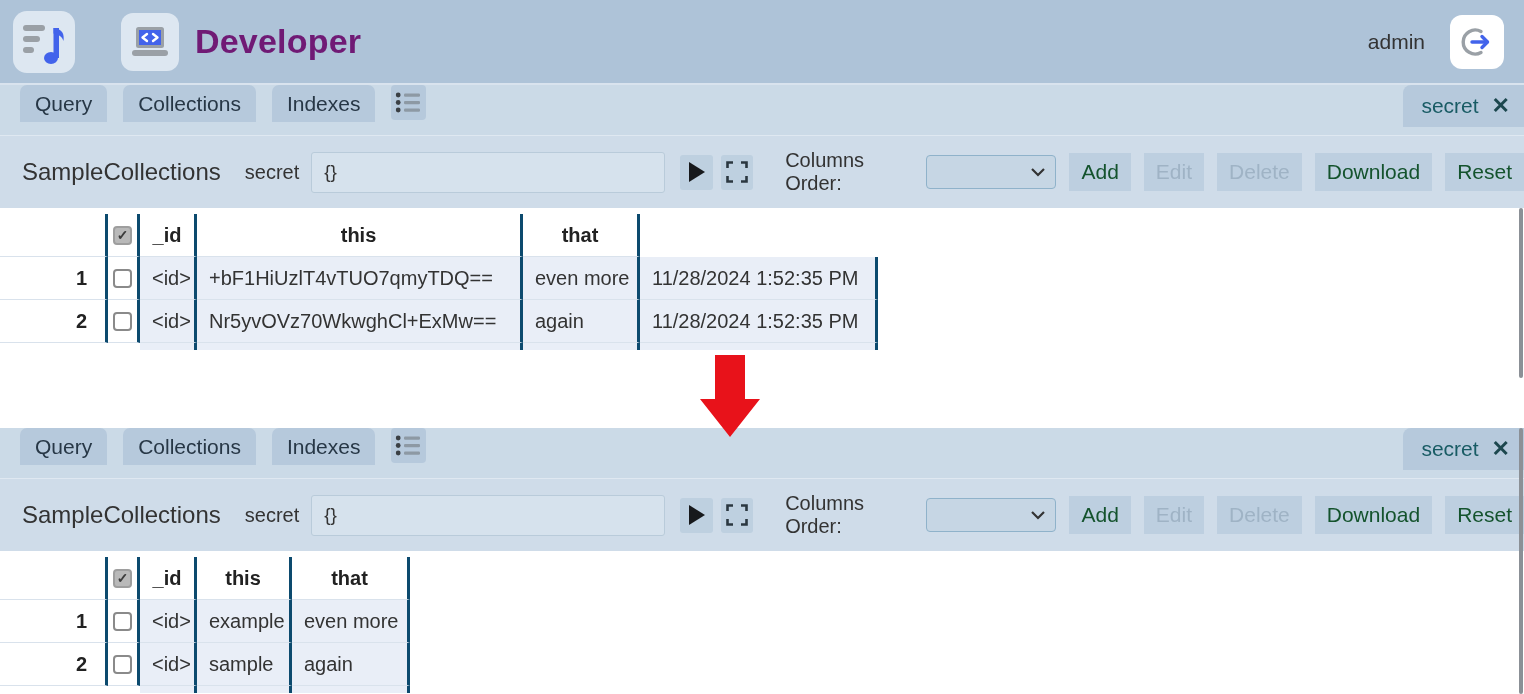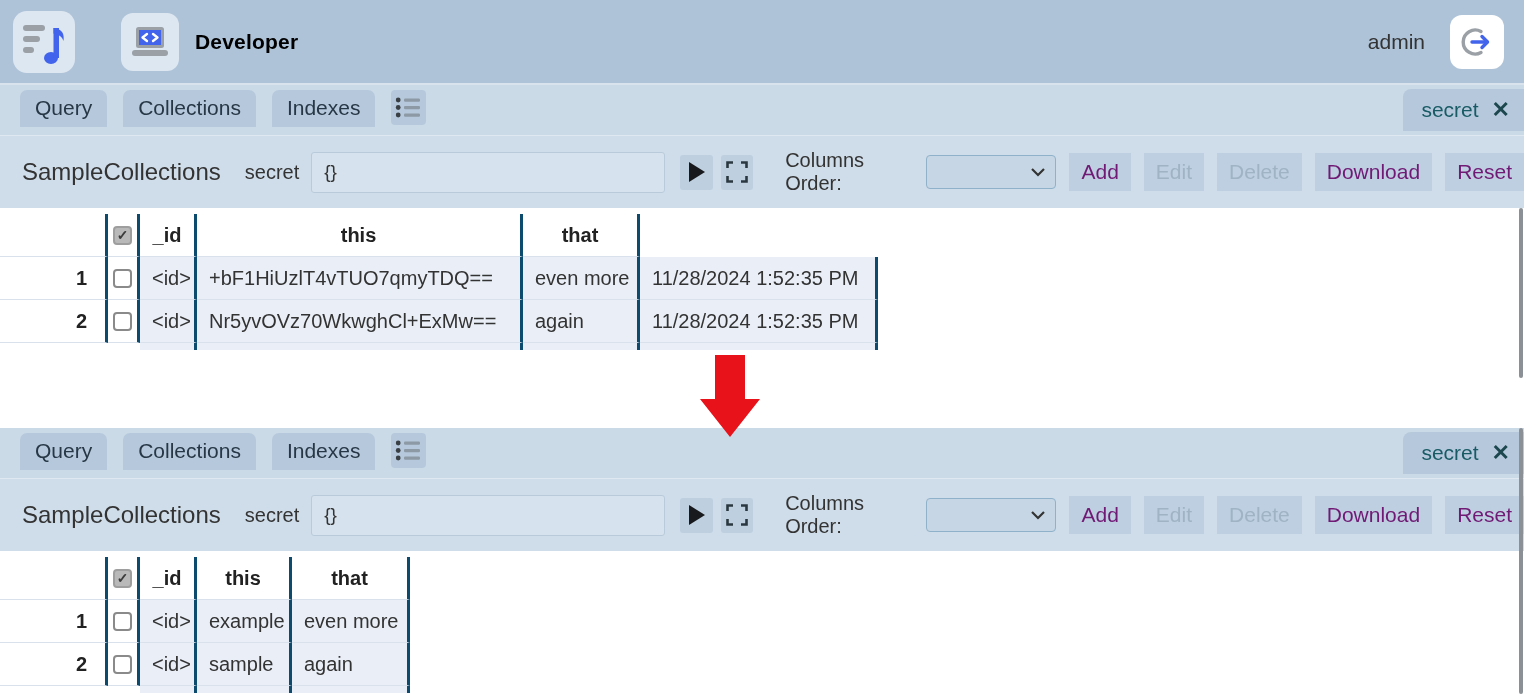--- a/index.html
+++ b/index.html
@@ -18,36 +18,36 @@
     border-bottom:2px solid #d9e3ee;
   }
   .logo-btn {
     width:62px; height:62px; border-radius:14px; background:#dde7f1;
     margin-left:13px; display:flex; align-items:center; justify-content:center;
   }
   .page-btn {
     width:58px; height:58px; border-radius:12px; background:#dde7f1;
     margin-left:46px; display:flex; align-items:center; justify-content:center;
   }
-  .app-title { font-size:21px; font-weight:bold; color:#000000; margin-left:16px; letter-spacing:.2px; }
+  .app-title { font-size:34px; font-weight:bold; color:#701a75; margin-left:16px; letter-spacing:.2px; }
   .hspacer { flex:1; }
   .admin-label { font-size:21px; color:#333; }
   .logout-btn {
     width:54px; height:54px; background:#ffffff; border-radius:12px;
     margin:0 20px 0 25px; display:flex; align-items:center; justify-content:center;
     cursor:pointer;
   }
 
   
   .panel { position:absolute; left:0; width:1524px; }
   .panel-1 { top:85px; }
   .panel-2 { top:428px; }
 
   .tabbar {
-    height:50px; background:#cbdae7; display:flex; align-items:center;
+    height:50px; background:#cbdae7; display:flex; align-items:flex-start;
   }
   .tab {
     height:37px; margin-bottom:4px; margin-right:16px;
     background:#b6c9dc; border-radius:7px 7px 0 0;
     padding:0 15px; font-size:21px; color:#273746;
     display:flex; align-items:center; cursor:pointer;
   }
   .tab.first { margin-left:20px; }
   .list-btn {
     width:35px; height:35px; margin-bottom:6px; background:#b6c9dc; border-radius:4px;
@@ -80,21 +80,21 @@
   .co-label { margin-left:32px; font-size:20px; color:#333; }
   .co-select {
     margin-left:10px; width:140px; height:34px;
     background:#c6d6e4; border:1px solid #8fb2ca; border-radius:4px;
     display:flex; align-items:center; justify-content:flex-end;
     padding-right:9px; cursor:pointer;
   }
   .co-select .val { flex:1; font-size:18px; color:#333; padding-left:8px; }
   .btn {
     margin-left:13px; height:38px; padding:0 12px; background:#bdcfe0;
-    font-size:21px; color:#701a75; display:flex; align-items:center; cursor:pointer;
+    font-size:21px; color:#14532d; display:flex; align-items:center; cursor:pointer;
     border:none; font-family:inherit;
   }
   .btn.disabled { color:#9fb3c5; cursor:default; }
 
   
   .tbl { margin-top:6px; display:inline-block; background:#fff; }
   .trow { display:flex; }
   .c {
     height:43px; border-right:3px solid #0c4a6e; border-bottom:1px solid #d9e2ec;
     display:flex; align-items:center; font-size:20px; color:#333;

